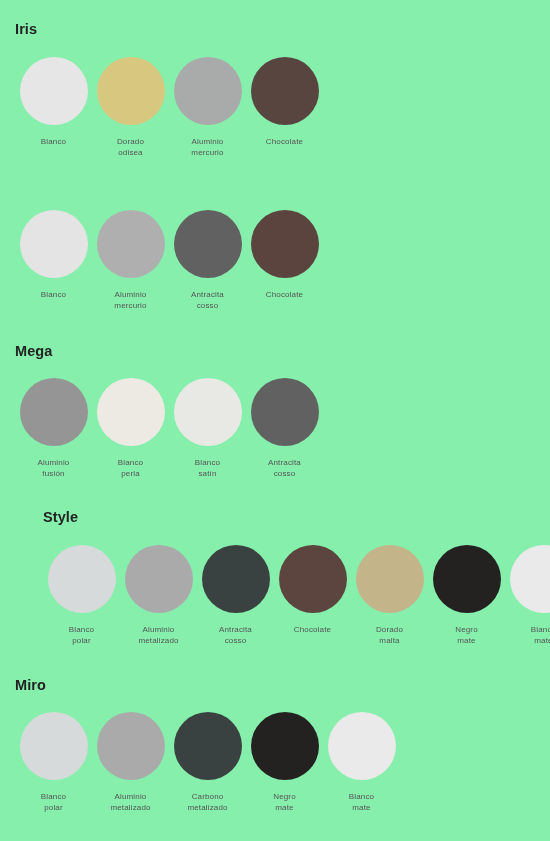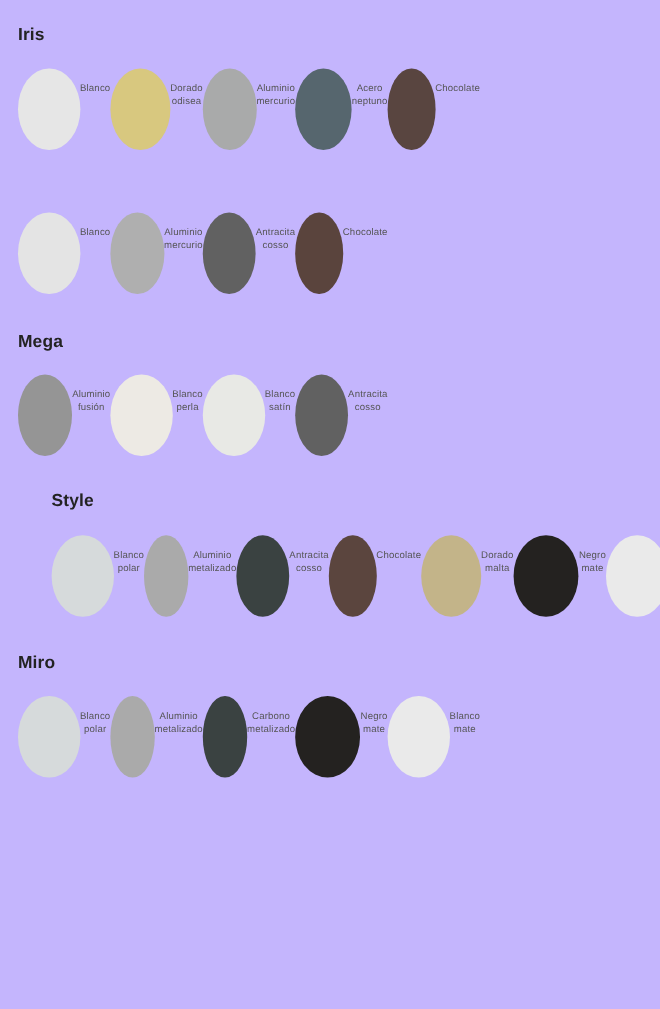--- a/index.html
+++ b/index.html
@@ -14,21 +14,21 @@
     font-family: "Liberation Sans", sans-serif;
     color: #232323;
     overflow: hidden;
     position: relative;
   }
   #page {
     width: 550px;
     height: 841px;
     box-sizing: border-box;
     padding: 0;
-    background: #c4b5fd;
+    background: #86efac;
   }
   .group {
     padding: 0 0 0 0;
   }
   .group-title {
     font-size: 14.5px;
     font-weight: bold;
     color: #232323;
     letter-spacing: 0.1px;
     margin: 0 0 0 15px;
@@ -38,21 +38,22 @@
     display: flex;
     flex-direction: row;
     align-items: flex-start;
     margin: 0 0 0 15px;
     padding: 0;
   }
   .swatch {
     width: 77px;
     flex: 0 0 77px;
     display: flex;
-    flex-direction: row;
+    flex-direction: column;
+    align-items: center;
     box-sizing: border-box;
   }
   .swatch-dot {
     width: 68px;
     height: 68px;
     border-radius: 50%;
     display: block;
   }
   .swatch-label {
     margin-top: 11px;
@@ -93,25 +94,20 @@
           <span class="swatch-dot" style="background-color: rgb(216, 200, 127);"></span>
           <span class="swatch-label">Dorado
 odisea</span>
         </div>
         <div class="swatch">
           <span class="swatch-dot" style="background-color: rgb(169, 170, 170);"></span>
           <span class="swatch-label">Aluminio
 mercurio</span>
         </div>
         <div class="swatch">
-          <span class="swatch-dot" style="background-color: rgb(86, 102, 110);"></span>
-          <span class="swatch-label">Acero
-neptuno</span>
-        </div>
-        <div class="swatch">
           <span class="swatch-dot" style="background-color: rgb(89, 69, 64);"></span>
           <span class="swatch-label">Chocolate</span>
         </div>
       </div>
   </section>
 
   <section class="group g-irisplus">
     <div class="swatch-row">
         <div class="swatch">
           <span class="swatch-dot" style="background-color: rgb(228, 228, 228);"></span>

